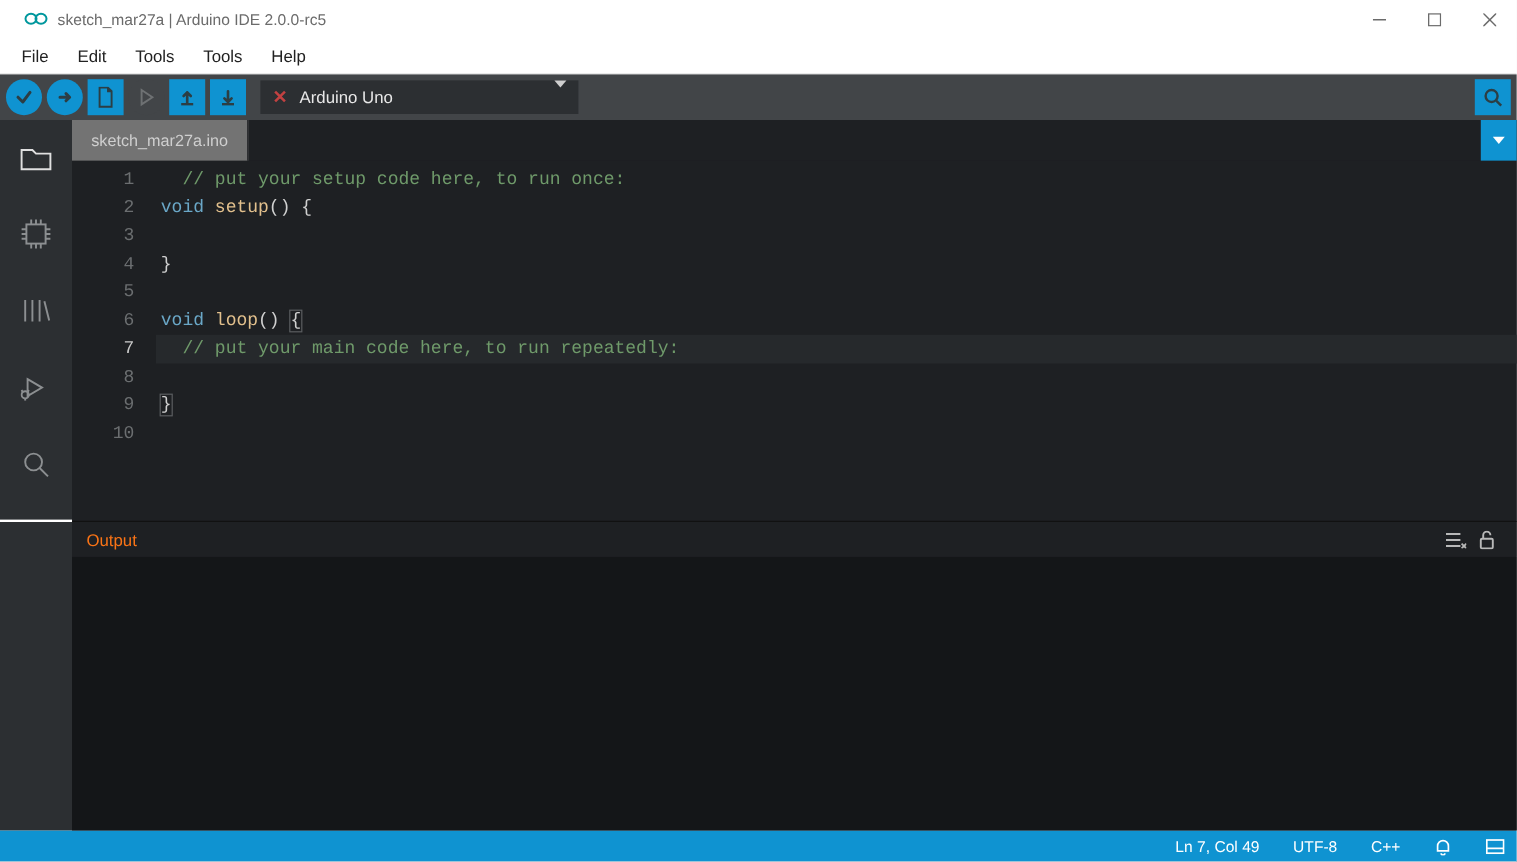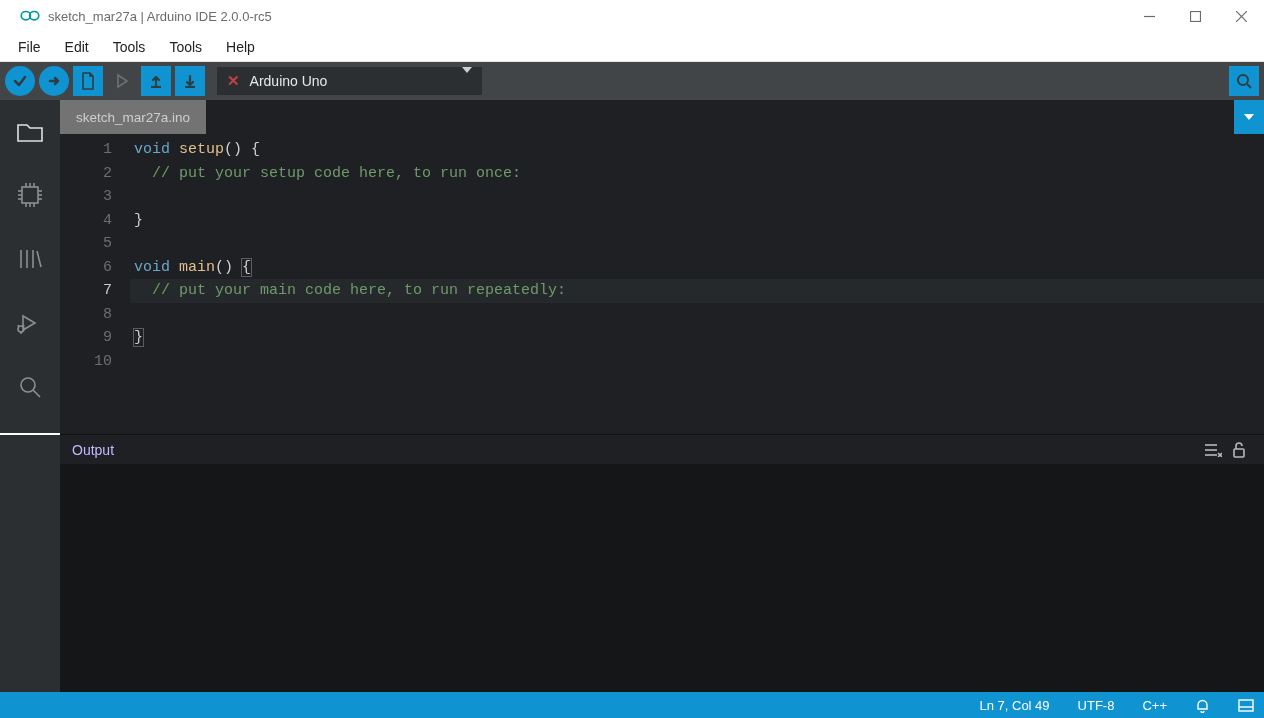--- a/index.html
+++ b/index.html
@@ -54,21 +54,21 @@
 .codetext { flex: 1; padding: 4px 0; color: #d0d0d0; position: relative; }
 .codeline { height: 23.5px; white-space: pre; padding-left: 4px; }
 .codeline.cur { background: #26292c; }
 .tok-kw { color: #6aa7c7; }
 .tok-fn { color: #e2c08d; }
 .tok-punc { color: #d0d0d0; }
 .tok-cmt { color: #6f9a6a; }
 .tok-brace-hl { outline: 1px solid #5a5d60; }
 .guide { color: #3b3e41; }
 
-.output-head { height: 30px; background: #1e2023; display: flex; align-items: center; padding: 0 12px; color: #c4b5fd; font-size: 14px; border-top: 1px solid #111; }
+.output-head { height: 30px; background: #1e2023; display: flex; align-items: center; padding: 0 12px; color: #f97316; font-size: 14px; border-top: 1px solid #111; }
 .output-head .spacer { flex: 1; }
 .output-head .icn { width: 26px; display: flex; justify-content: center; color: #b8b8b8; }
 .output-body { height: 228px; background: #141618; }
 
 .act-underline { width: 60px; height: 2px; background: #fff; position: absolute; bottom: 0; left: 0; }
 
 
 .statusbar { height: 26px; background: #0f93d1; color: #fff; display: flex; align-items: center; padding: 0 10px; font-size: 13px; gap: 28px; }
 .statusbar .spacer { flex: 1; }
 .statusbar .s-item { display: flex; align-items: center; gap: 4px; }
@@ -235,26 +235,26 @@
           <div class="ln">3</div>
           <div class="ln">4</div>
           <div class="ln">5</div>
           <div class="ln">6</div>
           <div class="ln cur">7</div>
           <div class="ln">8</div>
           <div class="ln">9</div>
           <div class="ln">10</div>
       </div>
       <div class="codetext">
+        <div class="codeline">  <span class="tok-cmt">// put your setup code here, to run once:</span></div>
         <div class="codeline"><span class="tok-kw">void</span> <span class="tok-fn">setup</span><span class="tok-punc">() {</span></div>
-        <div class="codeline">  <span class="tok-cmt">// put your setup code here, to run once:</span></div>
         <div class="codeline"><span class="guide">  </span></div>
         <div class="codeline"><span class="tok-punc">}</span></div>
         <div class="codeline"></div>
-        <div class="codeline"><span class="tok-kw">void</span> <span class="tok-fn">main</span><span class="tok-punc">() </span><span class="tok-punc tok-brace-hl">{</span></div>
+        <div class="codeline"><span class="tok-kw">void</span> <span class="tok-fn">loop</span><span class="tok-punc">() </span><span class="tok-punc tok-brace-hl">{</span></div>
         <div class="codeline cur">  <span class="tok-cmt">// put your main code here, to run repeatedly:</span></div>
         <div class="codeline"><span class="guide">  </span></div>
         <div class="codeline"><span class="tok-punc tok-brace-hl">}</span></div>
         <div class="codeline"></div>
       </div>
       <div class="act-underline" style="left:0; bottom:0; position:absolute; width:70px; height:0;"></div>
     </div>
 
     <div class="output-head" style="position:relative;">
       <div style="position:absolute; left:-60px; top:-2px; width:60px; height:2px; background:#fff;"></div>

